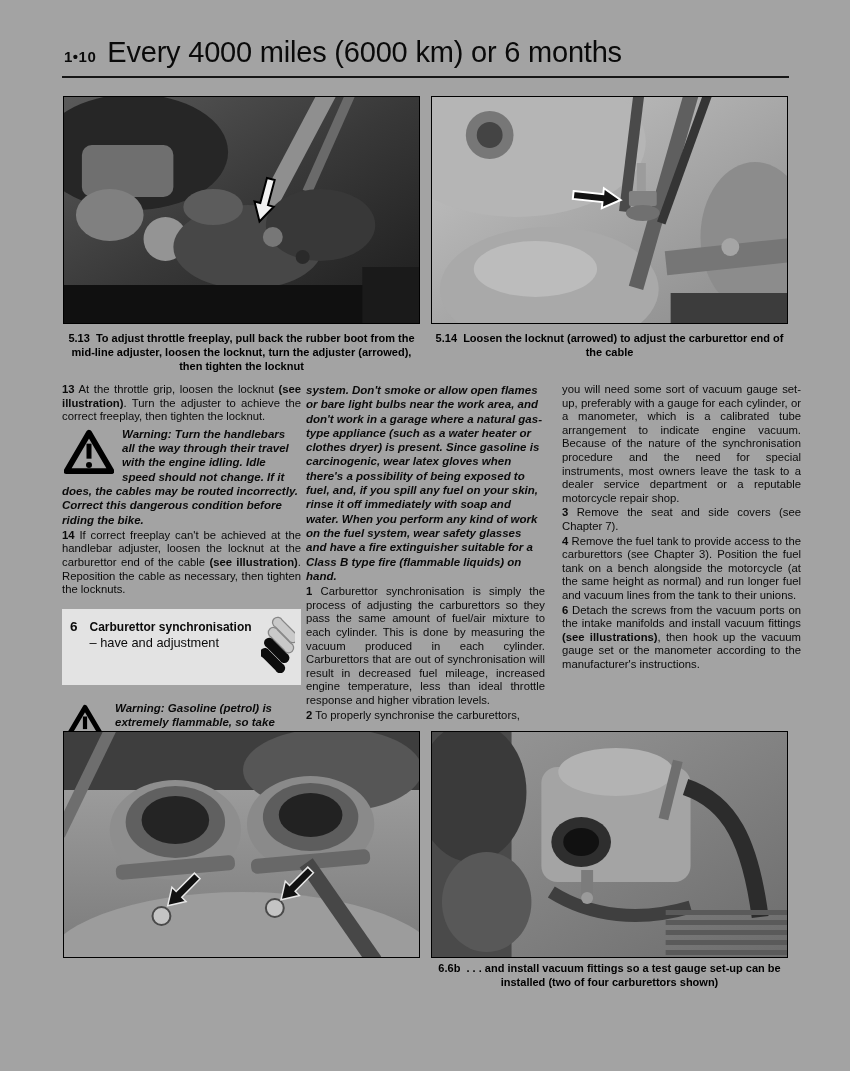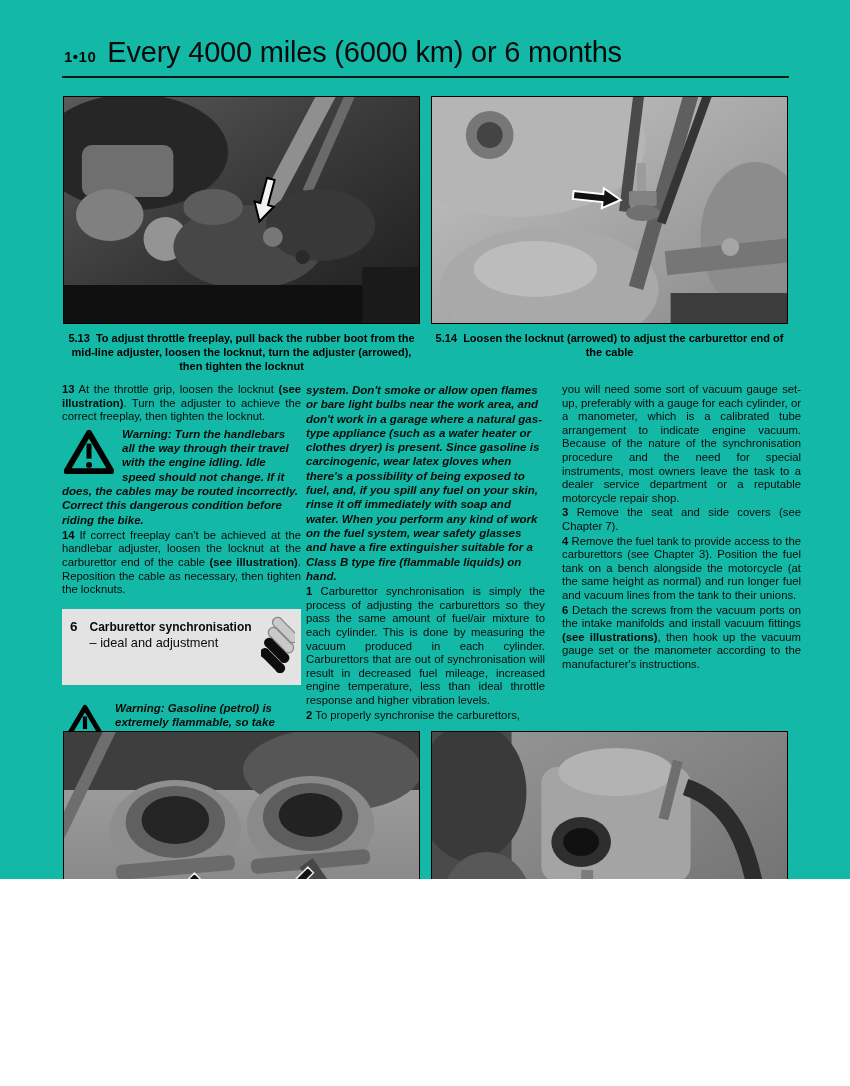--- a/index.html
+++ b/index.html
@@ -1,17 +1,17 @@
 <!DOCTYPE html>
 <html><head>
 <meta charset="utf-8">
 <style>
   html,body{margin:0;padding:0;background:#ffffff;}
   .page{
-    position:relative;width:850px;height:879px;background:#14b8a6;overflow:hidden;
+    position:relative;width:850px;height:1071px;background:#a3a3a3;overflow:hidden;
     font-family:"Liberation Sans",sans-serif;color:#0a0a0a;
   }
   
   .header{position:absolute;left:64px;top:36px;display:flex;align-items:baseline;gap:11px;}
   .hdr-num{font-size:15px;font-weight:700;letter-spacing:0.5px;}
   .hdr-title{font-size:29px;font-weight:400;letter-spacing:-0.2px;}
   .hdr-rule{position:absolute;left:62px;top:76px;width:727px;height:2px;background:#161616;}
   
   .photo{position:absolute;border:1px solid #000;box-sizing:border-box;background:#888;}
   .photo svg{display:block;width:100%;height:100%;}
@@ -135,21 +135,21 @@
       </span>
       <span>Warning: Turn the handlebars all the way through their travel with the engine idling. Idle speed should not change. If it does, the cables may be routed incorrectly. Correct this dangerous condition before riding the bike.</span>
       <span class="clear"></span>
     </div>
     <p><span class="pnum">14</span><span> If correct freeplay can't be achieved at the handlebar adjuster, loosen the locknut at the carburettor end of the cable </span><span class="b">(see illustration)</span><span>. Reposition the cable as necessary, then tighten the locknuts.</span></p>
 
     <div class="section-box">
       <span class="sec-num">6</span>
       <span class="sec-titles">
         <span class="sec-title">Carburettor synchronisation</span><br>
-        <span class="sec-sub">– ideal and adjustment</span>
+        <span class="sec-sub">– have and adjustment</span>
       </span>
       <span class="sec-spanners">
         <svg viewBox="0 0 40 62">
           <defs>
               <path id="sp" d="M5 11 a6 6 0 1 1 8 -8 l15 15 a6 6 0 1 1 -8 8 z"></path>
             </defs>
           <use href="#sp" x="12" y="0" fill="#c9c9c9" stroke="#868686" stroke-width="1.5"></use>
           <use href="#sp" x="7" y="12" fill="#c9c9c9" stroke="#868686" stroke-width="1.5"></use>
           <use href="#sp" x="2" y="24" fill="#0d0d0d"></use>
           <use href="#sp" x="-3" y="36" fill="#0d0d0d"></use>

